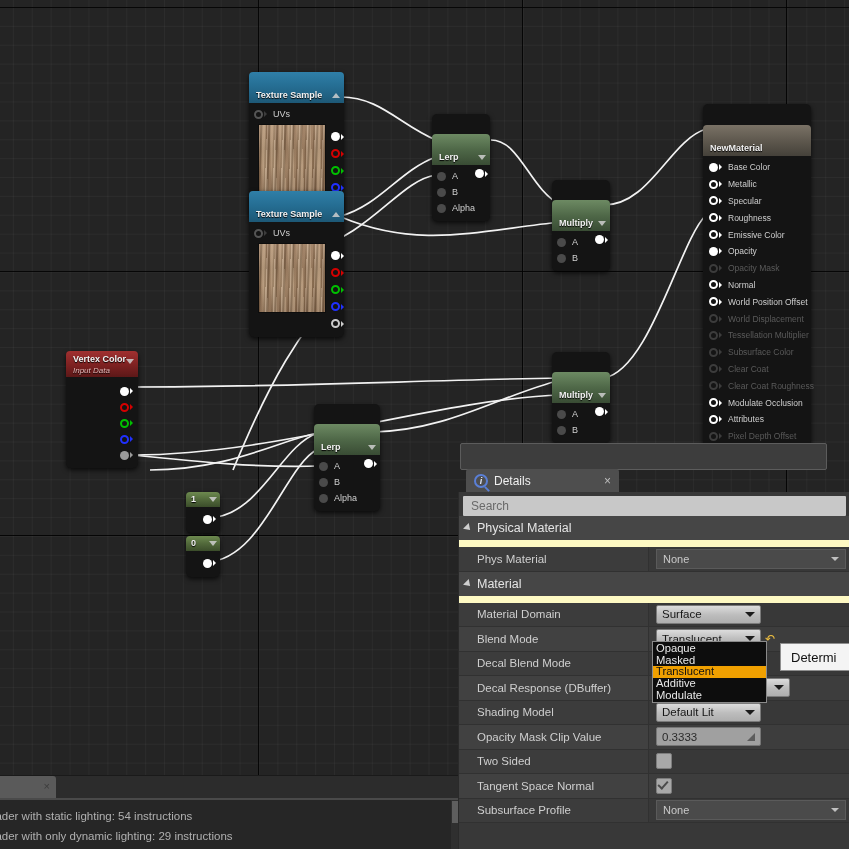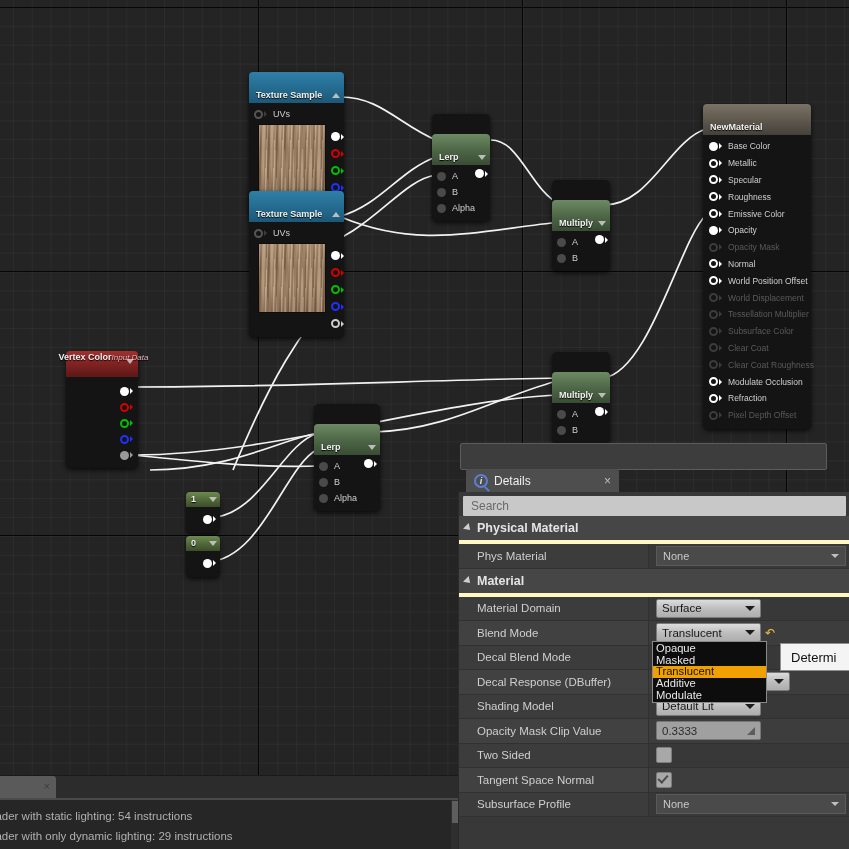--- a/index.html
+++ b/index.html
@@ -72,29 +72,30 @@
   .node-head.func {
     background: linear-gradient(to bottom, #6d8a63 0%, #4f6848 50%, #394c34 100%);
     margin-top: 20px;
   }
   .node-head.const {
     background: linear-gradient(to bottom, #6d8a4f 0%, #52693b 50%, #3b4d2a 100%);
   }
   .node-head.vertex {
     background: linear-gradient(to bottom, #a03030 0%, #7d2121 55%, #5c1818 100%);
     height: 25px;
-    flex-direction: row;
+    flex-direction: column;
     align-items: flex-start;
     justify-content: center;
     line-height: 11px;
     position: relative;
     padding-top: 1px;
   }
   .node-head.mat {
     background: linear-gradient(to bottom, #7a7266 0%, #5c564c 55%, #45413a 100%);
+    margin-top: 21px;
   }
   .node-sub {
     font-size: 8px;
     font-style: italic;
     font-weight: normal;
     color: #e6b8b8;
   }
   .caret {
     width: 0; height: 0;
     border-left: 4.5px solid transparent;
@@ -286,26 +287,26 @@
     display: flex;
     align-items: center;
     padding-left: 8px;
     font-size: 12px;
     color: #6a6a6a;
     border-radius: 1px;
   }
   .cat-header {
     height: 24px;
     background: #464646;
-    border-bottom: 4px solid #fef9c3;
+    border-bottom: 7px solid #fef9c3;
     display: flex;
     align-items: center;
     padding-left: 6px;
     font-size: 12.5px;
-    font-weight: bold;
+    font-weight: normal;
     color: #e4e4e4;
   }
   .cat-arrow {
     width: 0; height: 0;
     border-top: 4px solid transparent;
     border-bottom: 4px solid transparent;
     border-left: 6px solid #cfcfcf;
     transform: rotate(45deg);
     margin-right: 6px;
   }
@@ -843,21 +844,21 @@
           <span class="pin-label">Clear Coat Roughness</span>
         </div>
         <div class="pinrow">
           <span class="pin hollow"></span>
           <span class="pin-arrow"></span>
           <span class="pin-label">Modulate Occlusion</span>
         </div>
         <div class="pinrow">
           <span class="pin hollow"></span>
           <span class="pin-arrow"></span>
-          <span class="pin-label">Refraction</span>
+          <span class="pin-label">Attributes</span>
         </div>
         <div class="pinrow dim">
           <span class="pin dimp"></span>
           <span class="pin-arrow dim"></span>
           <span class="pin-label">Pixel Depth Offset</span>
         </div>
       </div>
   </div>
 
   <div id="bottom-panel">

